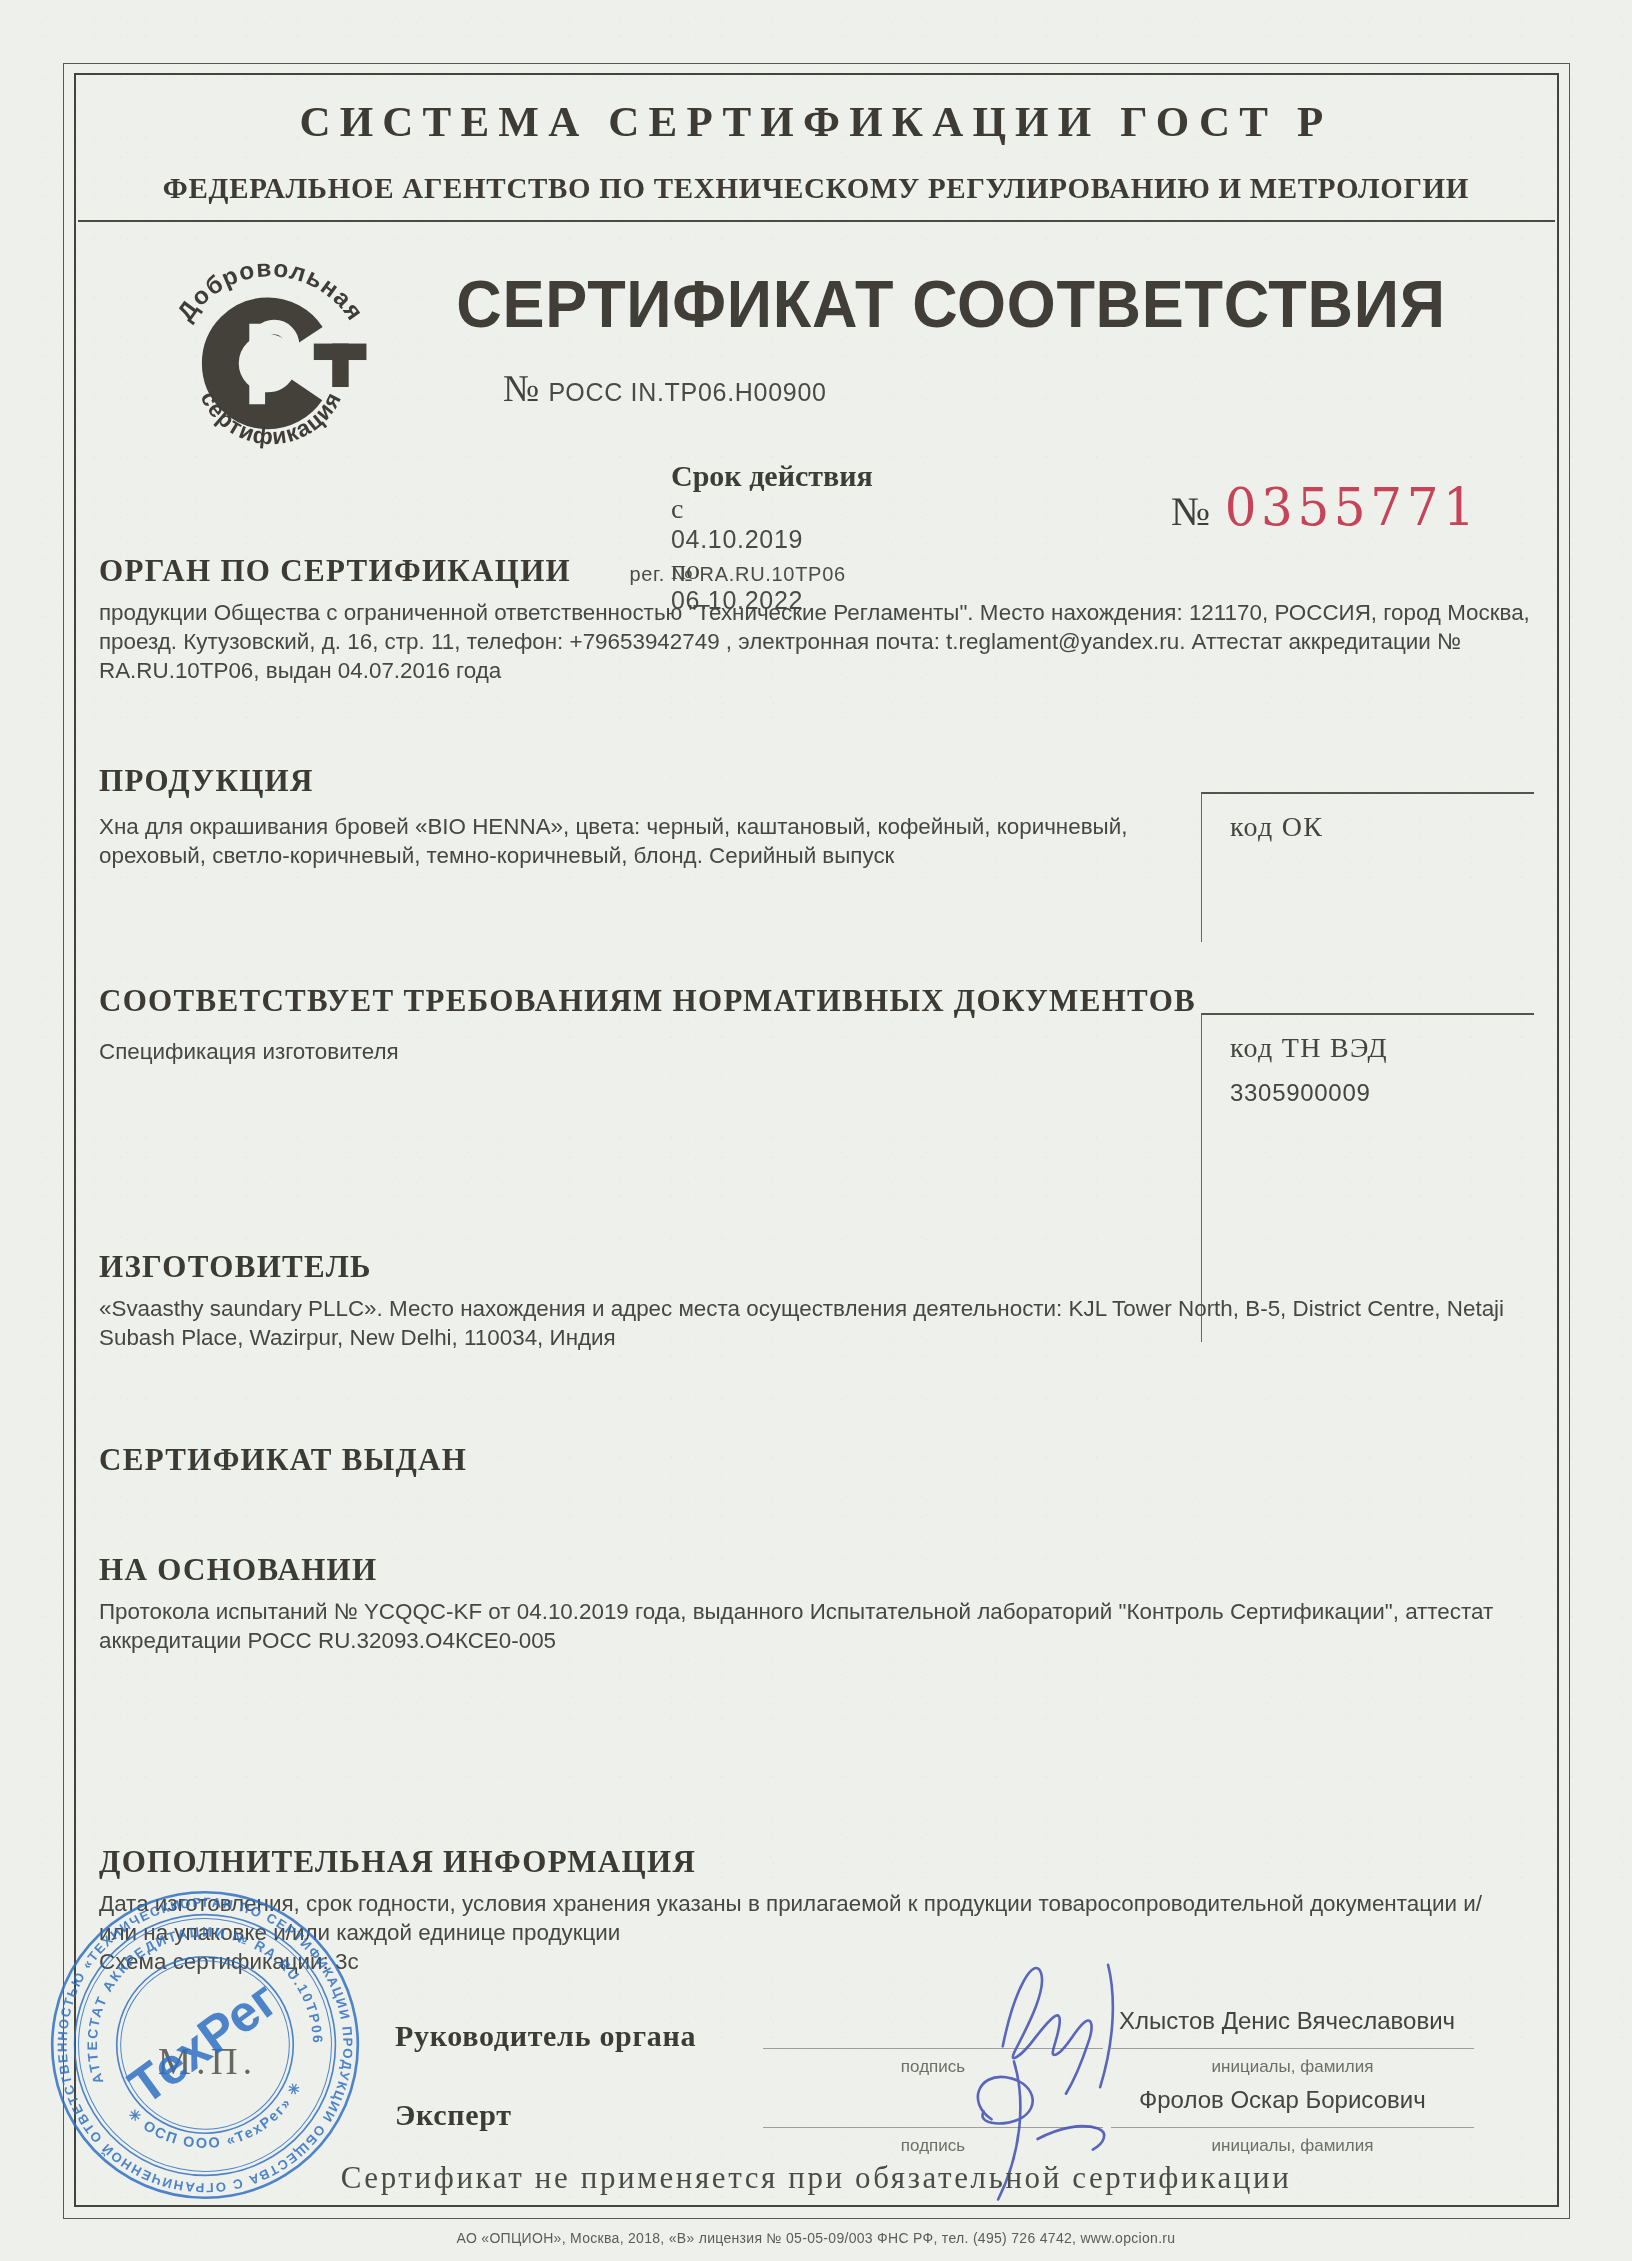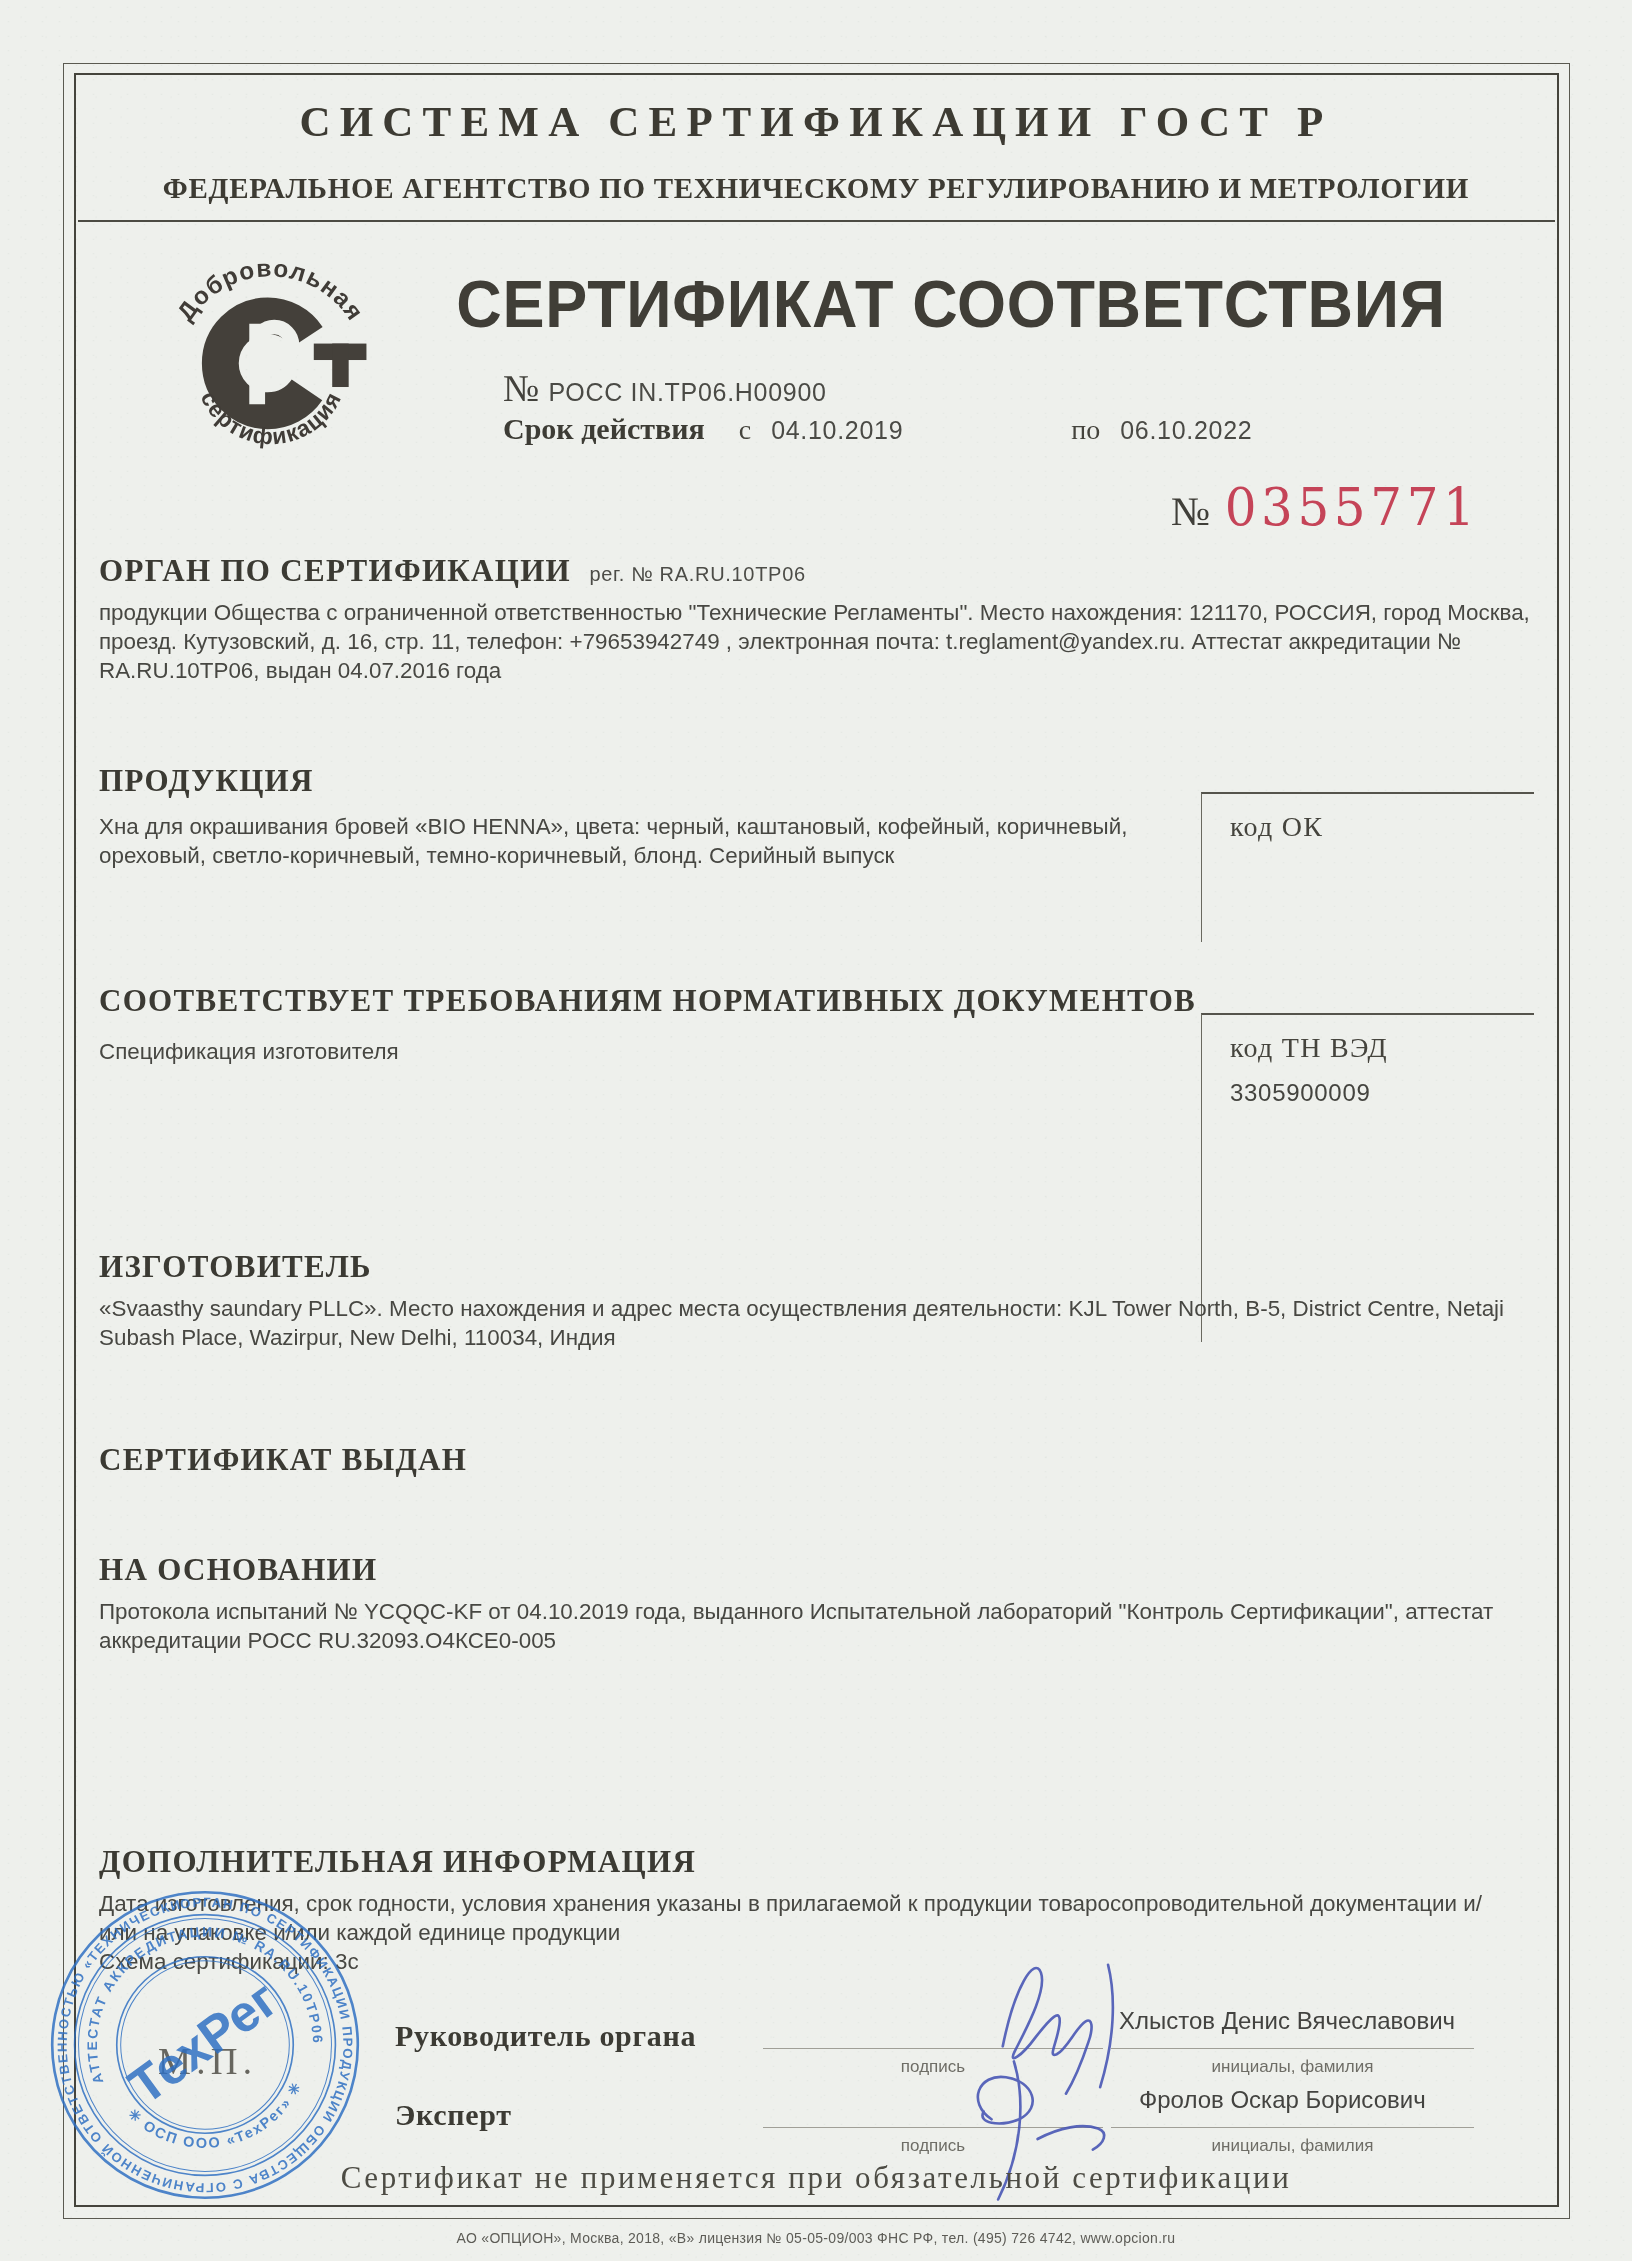--- a/index.html
+++ b/index.html
@@ -20,30 +20,30 @@
     font-family:"Liberation Serif",serif;font-weight:700;font-size:43px;letter-spacing:9.2px;color:#3d3b33;}
   .hdr2{left:79px;right:79px;top:172px;text-align:center;
     font-family:"Liberation Serif",serif;font-weight:700;font-size:29px;letter-spacing:0.7px;color:#3d3b33;}
   .hdr-rule{left:78px;right:77px;top:220px;height:2px;background:#4c4b43;}
   .doc-title{left:395px;width:1112px;top:266px;text-align:center;
     font-family:"Liberation Sans",sans-serif;font-weight:700;font-size:63px;letter-spacing:0.7px;
     color:#403e37;transform:scaleY(1.06);transform-origin:top;}
   .num-row{left:503px;top:366px;display:flex;align-items:baseline;}
   .num-sign{font-family:"Liberation Serif",serif;font-size:38px;color:#43423c;}
   .num-val{font-size:25px;color:#4a4a45;margin-left:9.2px;letter-spacing:0.7px;}
-  .validity{left:503px;top:412px;display:flex;align-items:baseline;}
+  .validity{left:503px;top:459px;display:flex;align-items:baseline;flex-direction:column;}
   .validity .lbl{font-family:"Liberation Serif",serif;font-weight:700;font-size:30px;color:#3d3c35;}
   .validity .pre{font-family:"Liberation Serif",serif;font-size:28px;color:#45443d;margin-left:34px;}
   .validity .pre2{font-family:"Liberation Serif",serif;font-size:28px;color:#45443d;margin-left:168px;}
   .validity .date{font-size:25px;color:#4a4a45;margin-left:20px;letter-spacing:0.7px;}
   .blank-num{left:1171px;top:479px;display:flex;align-items:baseline;}
   .blank-sign{font-family:"Liberation Serif",serif;font-size:41px;color:#403f39;}
   .blank-val{font-family:"DejaVu Serif",serif;font-size:50px;letter-spacing:4.6px;margin-left:14.5px;transform:scaleY(1.04);transform-origin:bottom;}
   .section{left:99px;width:1443px;}
-  .sec-head-row{display:flex;align-items:baseline;}
+  .sec-head-row{display:flex;align-items:baseline;gap:40px;}
   .sec-heading{font-family:"Liberation Serif",serif;font-weight:700;font-size:31px;letter-spacing:1.3px;color:#3b3a33;}
   .sec-reg{font-size:20px;color:#4c4c47;margin-left:18.4px;letter-spacing:0.7px;}
   .sec-body{font-size:22.4px;line-height:29px;color:#474742;margin-top:9.2px;}
   .code-box{position:absolute;left:1201px;width:333px;border-top:2px solid #55544c;border-left:1.3px solid #6a695f;
     padding:17px 0 0 28px;box-sizing:border-box;}
   .code-label{font-family:"Liberation Serif",serif;font-size:28px;color:#45443d;letter-spacing:1.3px;}
   .code-value{font-size:24px;color:#44443f;margin-top:14.5px;letter-spacing:0.7px;}
   .sig-label{font-family:"Liberation Serif",serif;font-weight:700;font-size:30px;color:#3c3b34;letter-spacing:0.7px;}
   .sig-line{height:1.3px;background:#a09f97;}
   .sig-caption{font-size:17px;color:#6e6d66;text-align:center;margin-top:4px;}

